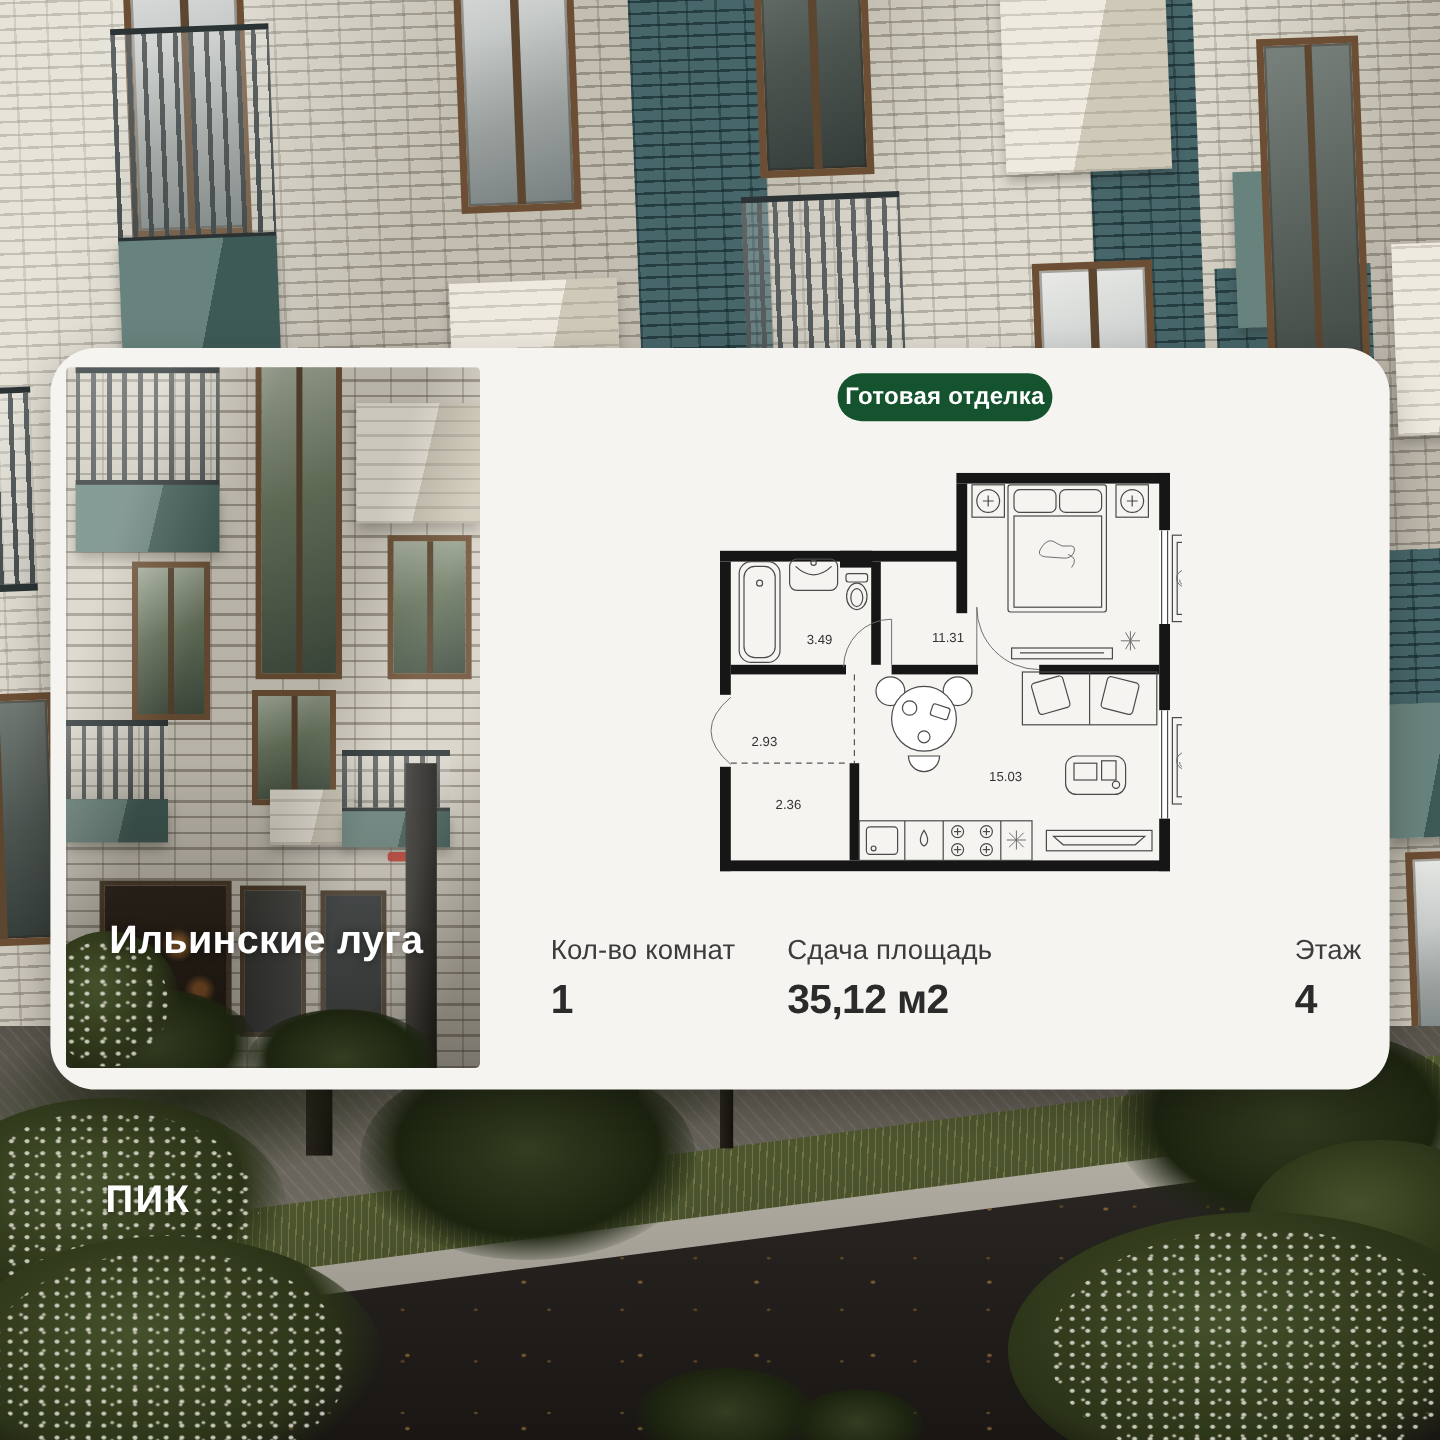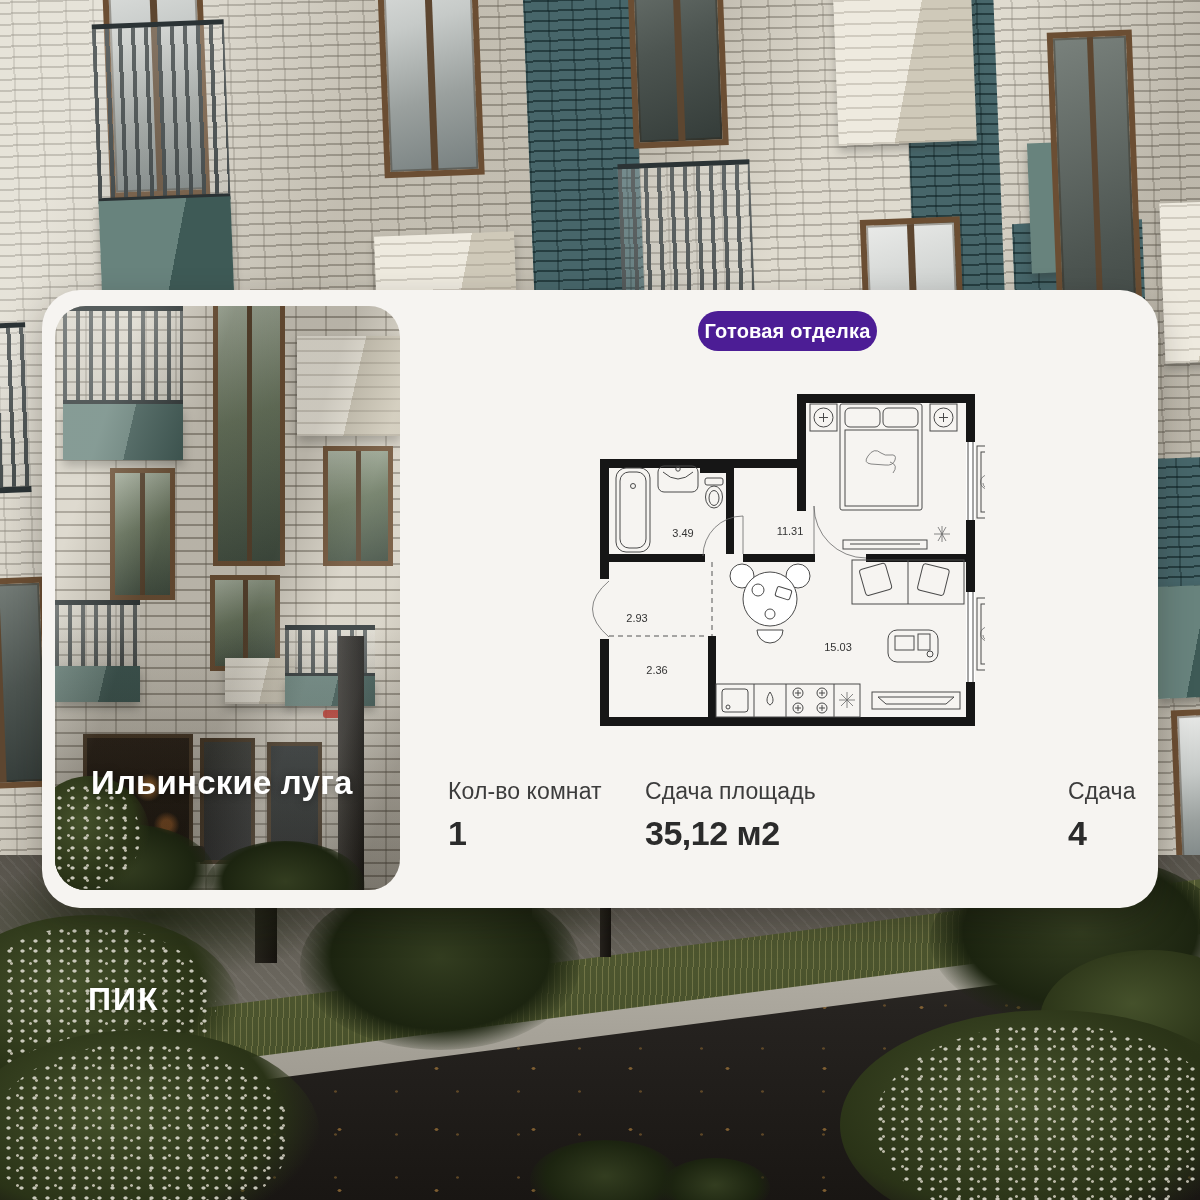--- a/index.html
+++ b/index.html
@@ -71,21 +71,21 @@
 
   
   .card{position:absolute;left:42px;top:290px;width:1116px;height:618px;z-index:5;
     background:#f6f4f1;border-radius:38px;box-shadow:0 14px 34px rgba(20,18,14,.28);}
 
   .badge{position:absolute;left:656px;top:21px;width:179px;height:40px;border-radius:20px;
     display:flex;align-items:center;justify-content:center;
     color:#fff;font-size:20px;font-weight:bold;letter-spacing:.2px;}
 
   
-  .photo{position:absolute;left:13px;top:16px;width:345px;height:584px;border-radius:31px;
+  .photo{position:absolute;left:13px;top:16px;width:345px;height:584px;border-radius:4px;
     overflow:hidden;background-color:#d6d1c5;
     background-image:
       repeating-linear-gradient(0deg, rgba(95,88,76,.5) 0 2px, rgba(0,0,0,0) 2px 13px),
       repeating-linear-gradient(90deg, rgba(95,88,76,.32) 0 2px, rgba(0,0,0,0) 2px 30px);}
   .photo .shade{position:absolute;inset:0;z-index:3;pointer-events:none;
     background:
       linear-gradient(108deg, rgba(255,255,248,.2) 0 16%, rgba(42,38,30,.18) 34% 56%, rgba(255,255,248,.12) 70% 80%, rgba(42,38,30,.12) 92%),
       linear-gradient(180deg, rgba(20,16,10,0) 55%, rgba(20,16,10,.42) 100%);}
   .photo .el{position:absolute;}
   .p-win{border:5px solid #6b4e33;background:linear-gradient(160deg,#a9b3a2 0%,#68765f 45%,#3c4a3e 100%);}
@@ -97,21 +97,21 @@
 
   
   .plan{position:absolute;left:544px;top:104px;}
   .plan text{font-family:"Liberation Sans","DejaVu Sans",sans-serif;font-size:11px;fill:#333;}
   .fline{fill:none;stroke:#4a4a4a;stroke-width:1;}
   .fthin{fill:none;stroke:#6a6a6a;stroke-width:.8;}
   .wall{fill:#161616;}
   .dash{fill:none;stroke:#555;stroke-width:1;stroke-dasharray:5 4;}
 
   
-  .detail{position:absolute;top:488px;}
+  .detail{position:absolute;top:488px;margin-left:11px;}
   .detail .lbl{font-size:23px;color:#3c3c3c;letter-spacing:.1px;}
   .detail .val{margin-top:9px;font-size:34px;font-weight:bold;color:#2b2b2b;letter-spacing:-.5px;}
 
   .logo{position:absolute;left:88px;top:981px;z-index:6;color:#fff;
     font-size:32px;font-weight:bold;letter-spacing:2px;text-shadow:0 1px 6px rgba(0,0,0,.3);}
 </style>
 </head>
 <body>
 
 <div class="stage">
@@ -195,21 +195,21 @@
       <div class="el" style="left:268px;top:404px;width:34px;height:8px;border-radius:3px;background:rgba(190,40,30,.85)"></div>
       <div class="el pole" style="left:283px;top:330px;width:26px;height:254px"></div>
       <div class="el" style="left:30px;top:540px;width:120px;height:16px;border-radius:4px;background:#241f19"></div>
       <div class="el bush g2" style="left:-20px;top:518px;width:180px;height:100px"></div>
       <div class="el bush g2" style="left:150px;top:535px;width:160px;height:90px"></div>
       <div class="el bush g1 flw" style="left:-25px;top:470px;width:120px;height:120px"></div>
       <div class="shade"></div>
       <div class="project-name">Ильинские луга</div>
     </div>
 
-    <div class="badge" style="background:#4c1d95">
+    <div class="badge" style="background:#14532d">
       <span>Готовая отделка</span>
     </div>
 
     <svg class="plan" width="399" height="341" viewBox="-14 0 399 341">
 
       <rect class="wall" x="197" y="0" width="178" height="9"></rect>
       <rect class="wall" x="197" y="9" width="9" height="108"></rect>
       <rect class="wall" x="0" y="65" width="205" height="9"></rect>
       <rect class="wall" x="0" y="74" width="9" height="111"></rect>
       <rect class="wall" x="0" y="245" width="9" height="87"></rect>
@@ -363,20 +363,20 @@
 
     <div class="detail" style="left:406px">
       <div class="lbl">Кол-во комнат</div>
       <div class="val">1</div>
     </div>
     <div class="detail" style="left:603px">
       <div class="lbl">Сдача площадь</div>
       <div class="val">35,12 м2</div>
     </div>
     <div class="detail" style="left:1026px">
-      <div class="lbl">Сдача</div>
+      <div class="lbl">Этаж</div>
       <div class="val">4</div>
     </div>
   </div>
 
   <div class="logo">ПИК</div>
 
 </div>
 
 </body></html>

